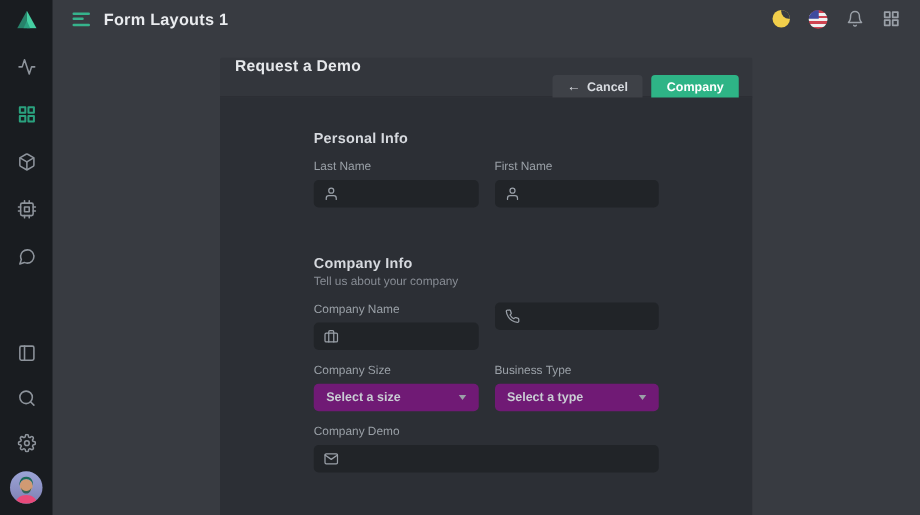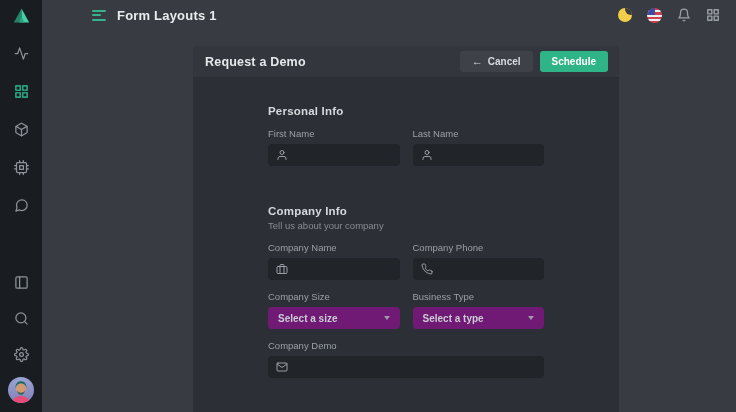--- a/index.html
+++ b/index.html
@@ -26,40 +26,40 @@
   .side-bottom { margin-top:auto; display:flex; flex-direction:column; width:100%; padding-bottom:9px; }
   .side-bottom .side-item { height:36px; }
   .avatar {
     width:26px; height:26px; border-radius:50%; overflow:hidden; margin:5px auto 0;
     background:linear-gradient(180deg,#9ba4d6 0%, #8b8fc2 60%, #7d7fb0 100%);
     cursor:pointer; flex-shrink:0;
   }
   svg.icon { display:block; }
 
   
-  .main { flex:1; display:flex; flex-direction:column;padding-left:34px; }
+  .main { flex:1; display:flex; flex-direction:column; }
   .topbar { height:30px; display:flex; align-items:center; padding:0 16px 0 14px; gap:9px; }
   .hamburger { display:flex; flex-direction:column; gap:2.5px; cursor:pointer; padding:2px; }
   .hamburger i { display:block; height:2px; width:14px; background:#36b38c; border-radius:1px; }
   .hamburger i.mid { width:9px; }
   .page-title { font-size:13px; font-weight:700; color:#e9ebee; letter-spacing:.2px; }
   .topbar-right { margin-left:auto; display:flex; align-items:center; gap:15px; }
   .tb-icon { cursor:pointer; display:flex; align-items:center; color:#9aa0a8; }
   .moon { width:14px; height:14px; border-radius:50%; background:#f2cf4b; position:relative; overflow:hidden; }
   .moon::after { content:""; position:absolute; width:12px; height:12px; border-radius:50%; background:#383b41; top:-5px; right:-5px; }
   .flag { width:15px; height:15px; border-radius:50%; overflow:hidden; position:relative;
     background:repeating-linear-gradient(180deg,#cf4350 0 2.2px,#f0f0f0 2.2px 4.4px); }
   .flag::after { content:""; position:absolute; left:0; top:0; width:8px; height:7px; background:#3f4a9e; }
 
   
   .content { flex:1; display:flex; justify-content:center; }
   .card { width:426px; margin-top:16px; display:flex; flex-direction:column; border-radius:2px 2px 0 0; overflow:hidden; }
   .card-header {
-    background:#33363c; height:32px; flex-shrink:0; display:flex; align-items:center;
-    padding:0 11px 0 12px; border-bottom:1px solid #2b2d32;
+    background:#33363c; height:32px; flex-shrink:0; display:flex; align-items:flex-start;
+    padding:0 11px 0 12px; border-bottom:1px solid #2b2d32;flex-direction:column;
   }
   .card-title { font-size:12.5px; font-weight:700; color:#e6e8eb; letter-spacing:.2px; }
   .hdr-actions { margin-left:auto; display:flex; gap:7px; }
   .btn { border:none; border-radius:3px; font-family:inherit; font-size:10px; font-weight:700;
     height:21px; padding:0 12px; cursor:pointer; display:flex; align-items:center; gap:5px; }
   .btn-cancel { background:#3e4147; color:#d8dbe0; }
   .btn-cancel .arrow { font-size:11px; line-height:1; }
   .btn-schedule { background:#2eb486; color:#ffffff; }
 
   .card-body { background:#2c2f35; flex:1; padding:27px 75px 20px; }
@@ -204,42 +204,42 @@
       <div class="card">
 
         <div class="card-header">
           <span class="card-title">Request a Demo</span>
           <div class="hdr-actions">
             <button class="btn btn-cancel">
               <span class="arrow">←</span>
               <span>Cancel</span>
             </button>
             <button class="btn btn-schedule">
-              <span>Schedule</span>
+              <span>Company</span>
             </button>
           </div>
         </div>
 
         <div class="card-body">
 
           <div class="section personal">
             <div class="section-heading">Personal Info</div>
             <div class="fields">
               <div class="field half">
-                <div class="field-label">First Name</div>
+                <div class="field-label">Last Name</div>
                 <div class="input-wrap">
                   <svg class="icon" width="12" height="12" viewBox="0 0 24 24" fill="none" stroke="currentColor" stroke-width="2" stroke-linecap="round" stroke-linejoin="round">
                       <path d="M20 21v-2a4 4 0 0 0-4-4H8a4 4 0 0 0-4 4v2"></path>
                       <circle cx="12" cy="7" r="4"></circle>
                     </svg>
                   <input type="text" style="">
                 </div>
               </div>
               <div class="field half">
-                <div class="field-label">Last Name</div>
+                <div class="field-label">First Name</div>
                 <div class="input-wrap">
                   <svg class="icon" width="12" height="12" viewBox="0 0 24 24" fill="none" stroke="currentColor" stroke-width="2" stroke-linecap="round" stroke-linejoin="round">
                       <path d="M20 21v-2a4 4 0 0 0-4-4H8a4 4 0 0 0-4 4v2"></path>
                       <circle cx="12" cy="7" r="4"></circle>
                     </svg>
                   <input type="text" style="">
                 </div>
               </div>
             </div>
           </div>
@@ -252,21 +252,20 @@
                 <div class="field-label">Company Name</div>
                 <div class="input-wrap">
                   <svg class="icon" width="12" height="12" viewBox="0 0 24 24" fill="none" stroke="currentColor" stroke-width="2" stroke-linecap="round" stroke-linejoin="round">
                       <rect x="2" y="7" width="20" height="14" rx="2"></rect>
                       <path d="M16 21V5a2 2 0 0 0-2-2h-4a2 2 0 0 0-2 2v16"></path>
                     </svg>
                   <input type="text" style="">
                 </div>
               </div>
               <div class="field half">
-                <div class="field-label">Company Phone</div>
                 <div class="input-wrap">
                   <svg class="icon" width="12" height="12" viewBox="0 0 24 24" fill="none" stroke="currentColor" stroke-width="2" stroke-linecap="round" stroke-linejoin="round">
                       <path d="M22 16.92v3a2 2 0 0 1-2.18 2 19.79 19.79 0 0 1-8.63-3.07 19.5 19.5 0 0 1-6-6 19.79 19.79 0 0 1-3.07-8.67A2 2 0 0 1 4.11 2h3a2 2 0 0 1 2 1.72 12.84 12.84 0 0 0 .7 2.81 2 2 0 0 1-.45 2.11L8.09 9.91a16 16 0 0 0 6 6l1.27-1.27a2 2 0 0 1 2.11-.45 12.84 12.84 0 0 0 2.81.7A2 2 0 0 1 22 16.92z"></path>
                     </svg>
                   <input type="text" style="">
                 </div>
               </div>
               <div class="field half">
                 <div class="field-label">Company Size</div>
                 <div class="select">

